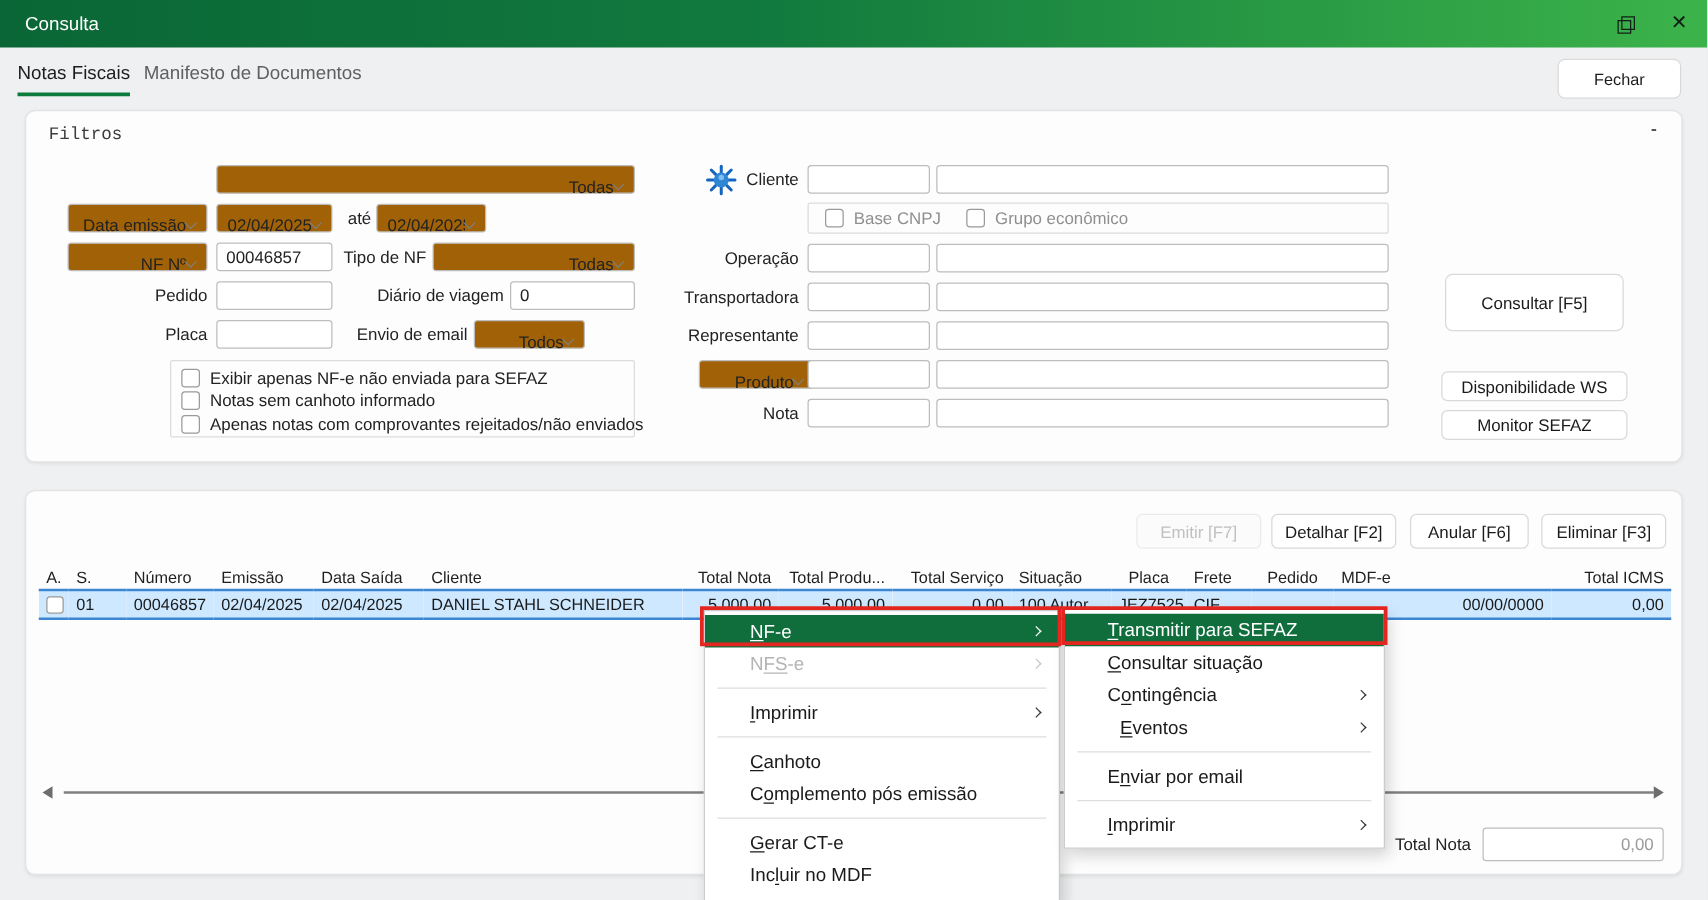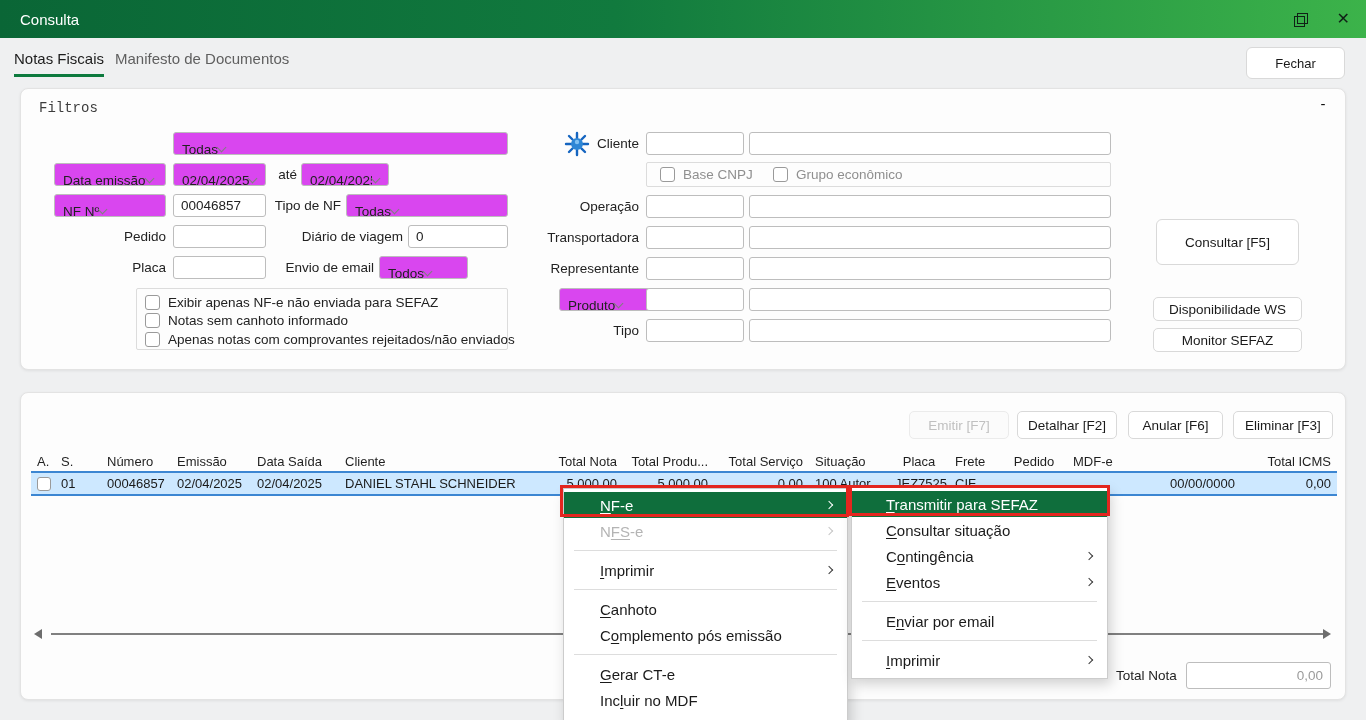--- a/index.html
+++ b/index.html
@@ -30,22 +30,22 @@
   
   .panel { position:absolute; background:#fdfdfd; border:1px solid #e3e3e3; border-radius:8px; box-shadow:0 1px 3px rgba(0,0,0,.07); }
   .panel-title { position:absolute; font-size:14px; color:#3c3c3c;font-family:Liberation Mono, monospace; }
 
   
   .lbl { position:absolute; text-align:right; font-size:13.5px; color:#222; line-height:23px; white-space:nowrap; }
   .inp { position:absolute; height:23px; border:1px solid #bdbdbd; border-radius:3px; background:#fff;
     font-family:inherit; font-size:13.5px; color:#222; padding:0 7px; }
   .inp.right { text-align:right; }
   .inp.gray { color:#9b9b9b; }
-  .combo { position:absolute; height:23px; border:1px solid #bdbdbd; border-radius:3px; background:#d946ef;
-    display:flex; align-items:center; justify-content:flex-start; padding:12px 9px 0 8px; cursor:pointer; }
+  .combo { position:absolute; height:23px; border:1px solid #bdbdbd; border-radius:3px; background:#a16207;
+    display:flex; align-items:center; justify-content:flex-end; padding:12px 9px 0 8px; cursor:pointer; }
   .combo .ctext { font-size:13.5px; color:#222; white-space:nowrap; overflow:hidden; }
   .chev-d { width:7px; height:7px; border-right:1.4px solid #7f7f7f; border-bottom:1.4px solid #7f7f7f;
     transform:rotate(45deg); margin-top:-4px; flex:0 0 auto; }
   .groupbox { position:absolute; border:1px solid #dcdcdc; border-radius:2px; background:#fdfdfd; }
   .checkbox { width:15px; height:15px; border:1px solid #9a9a9a; border-radius:3px; background:#fff; flex:0 0 auto; display:inline-block; }
   .cbrow { display:flex; align-items:center; gap:8px; font-size:13.5px; color:#222; white-space:nowrap; }
   .cbrow.gray { color:#8f8f8f; }
 
   
   table.grid { position:absolute; border-collapse:collapse; table-layout:fixed; }
@@ -199,21 +199,21 @@
     <input class="inp" style="left: 625px; top: 168px; width: 98px;">
     <input class="inp" style="left: 728px; top: 168px; width: 362px;">
 
     <div class="combo" style="left:538px; top:199px; width:93px;">
       <span class="ctext">Produto</span>
         <span class="chev-d"></span>
     </div>
     <input class="inp" style="left: 625px; top: 199px; width: 98px;">
     <input class="inp" style="left: 728px; top: 199px; width: 362px;">
 
-    <div class="lbl" style="left:553px; top:230px; width:65px;">Tipo</div>
+    <div class="lbl" style="left:553px; top:230px; width:65px;">Nota</div>
     <input class="inp" style="left: 625px; top: 230px; width: 98px;">
     <input class="inp" style="left: 728px; top: 230px; width: 362px;">
 
     <button class="btn abs" style="left:1135px; top:130px; width:143px; height:46px; border-radius:6px;">Consultar [F5]</button>
     <button class="btn abs" style="left:1132px; top:208px; width:149px; height:24px;">Disponibilidade WS</button>
     <button class="btn abs" style="left:1132px; top:239px; width:149px; height:24px;">Monitor SEFAZ</button>
   </div>
 
   <div class="panel" style="left:20px; top:392px; width:1326px; height:308px;">
     <button class="btn disabled abs" style="left:888px; top:18px; width:100px; height:28px;">Emitir [F7]</button>
@@ -321,21 +321,21 @@
     <div class="mi hl" style="padding-left:34px;">
         <span><u>T</u>ransmitir para SEFAZ</span>
       </div>
     <div class="mi" style="padding-left:34px;">
         <span><u>C</u>onsultar situação</span>
       </div>
     <div class="mi" style="padding-left:34px;">
         <span>C<u>o</u>ntingência</span>
         <span class="chev-r"></span>
       </div>
-    <div class="mi" style="padding-left:34px;">
+    <div class="mi" style="padding-left:44px;">
         <span><u>E</u>ventos</span>
         <span class="chev-r"></span>
       </div>
     <div class="msep"></div>
     <div class="mi" style="padding-left:34px;">
         <span>E<u>n</u>viar por email</span>
       </div>
     <div class="msep"></div>
     <div class="mi" style="padding-left:34px;">
         <span><u>I</u>mprimir</span>

